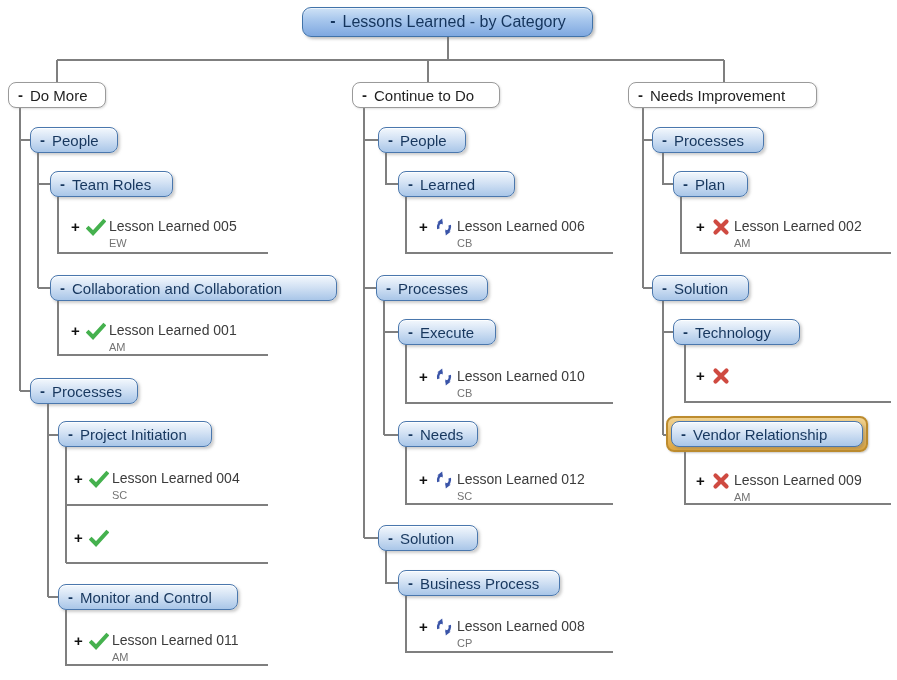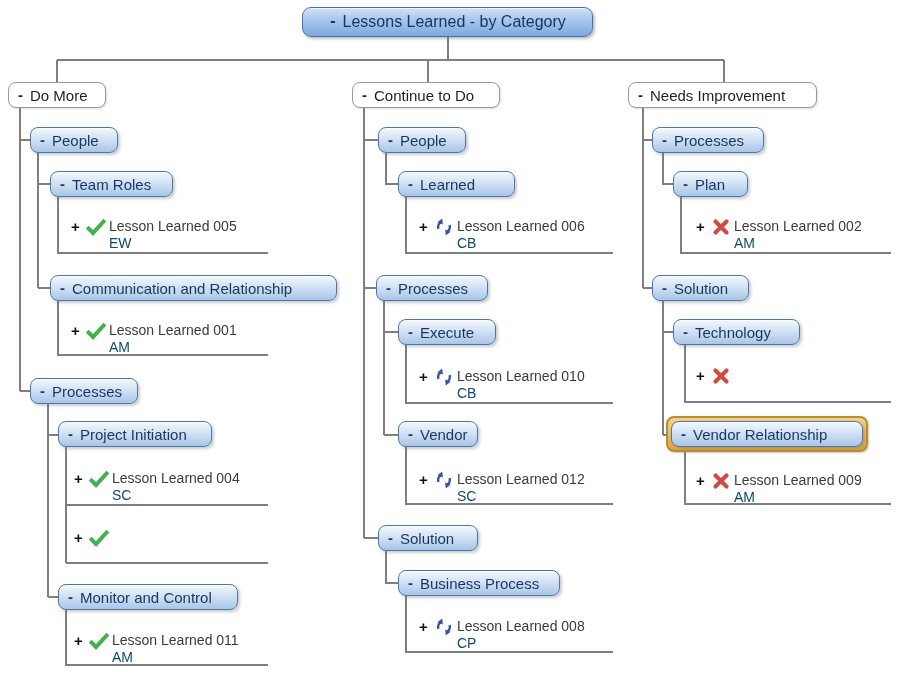--- a/index.html
+++ b/index.html
@@ -21,21 +21,21 @@
   .sel-ring{position:absolute;box-sizing:border-box;border:2px solid #bd8c2e;border-radius:8px;
         background:linear-gradient(to bottom,#f0d291,#dfa63e);padding:3px;
         box-shadow:1px 1px 2px rgba(120,120,120,.4);}
   .sel-ring .node{position:relative;left:0;top:0;width:100%;height:100%;}
   .leaf{position:absolute;display:flex;align-items:flex-start;}
   .leaf .plus{font-size:15px;font-weight:700;color:#111;width:10px;margin-top:1px;line-height:16px;}
   .leaf .icon{width:20px;height:20px;margin:-1px 3px 0 5px;}
   .leaf .icon svg{display:block;}
   .ltext{display:flex;flex-direction:column;justify-content:center;}
   .llabel{font-size:14px;color:#3b3b3b;line-height:17px;white-space:nowrap;}
-  .linitials{font-size:14px;color:#0c4a6e;line-height:17px;}
+  .linitials{font-size:11px;color:#737373;line-height:17px;}
 </style>
 </head>
 <body>
 
 <div class="canvas">
 
   <svg class="connectors" width="897" height="680">
     <path fill="none" stroke="#7f7f7f" stroke-width="2" shape-rendering="crispEdges" d="
       M448 37 V60 M57 60 H724 M57 60 V82 M428 60 V82 M724 60 V82
       M20 108 V391 M20 140 H30 M20 391 H30
@@ -82,21 +82,21 @@
   <div class="node blue" style="left:30px;top:127px;width:88px;">
     <span class="dash">-</span>
     <span>People</span>
   </div>
   <div class="node blue" style="left:50px;top:171px;width:123px;">
     <span class="dash">-</span>
     <span>Team Roles</span>
   </div>
   <div class="node blue" style="left:50px;top:275px;width:287px;">
     <span class="dash">-</span>
-    <span>Communication and Relationship</span>
+    <span>Collaboration and Collaboration</span>
   </div>
   <div class="node blue" style="left:30px;top:378px;width:108px;">
     <span class="dash">-</span>
     <span>Processes</span>
   </div>
   <div class="node blue" style="left:58px;top:421px;width:154px;">
     <span class="dash">-</span>
     <span>Project Initiation</span>
   </div>
   <div class="node blue" style="left:58px;top:584px;width:180px;">
@@ -115,21 +115,21 @@
   <div class="node blue" style="left:376px;top:275px;width:112px;">
     <span class="dash">-</span>
     <span>Processes</span>
   </div>
   <div class="node blue" style="left:398px;top:319px;width:98px;">
     <span class="dash">-</span>
     <span>Execute</span>
   </div>
   <div class="node blue" style="left:398px;top:421px;width:80px;">
     <span class="dash">-</span>
-    <span>Vendor</span>
+    <span>Needs</span>
   </div>
   <div class="node blue" style="left:378px;top:525px;width:100px;">
     <span class="dash">-</span>
     <span>Solution</span>
   </div>
   <div class="node blue" style="left:398px;top:570px;width:162px;">
     <span class="dash">-</span>
     <span>Business Process</span>
   </div>
 

